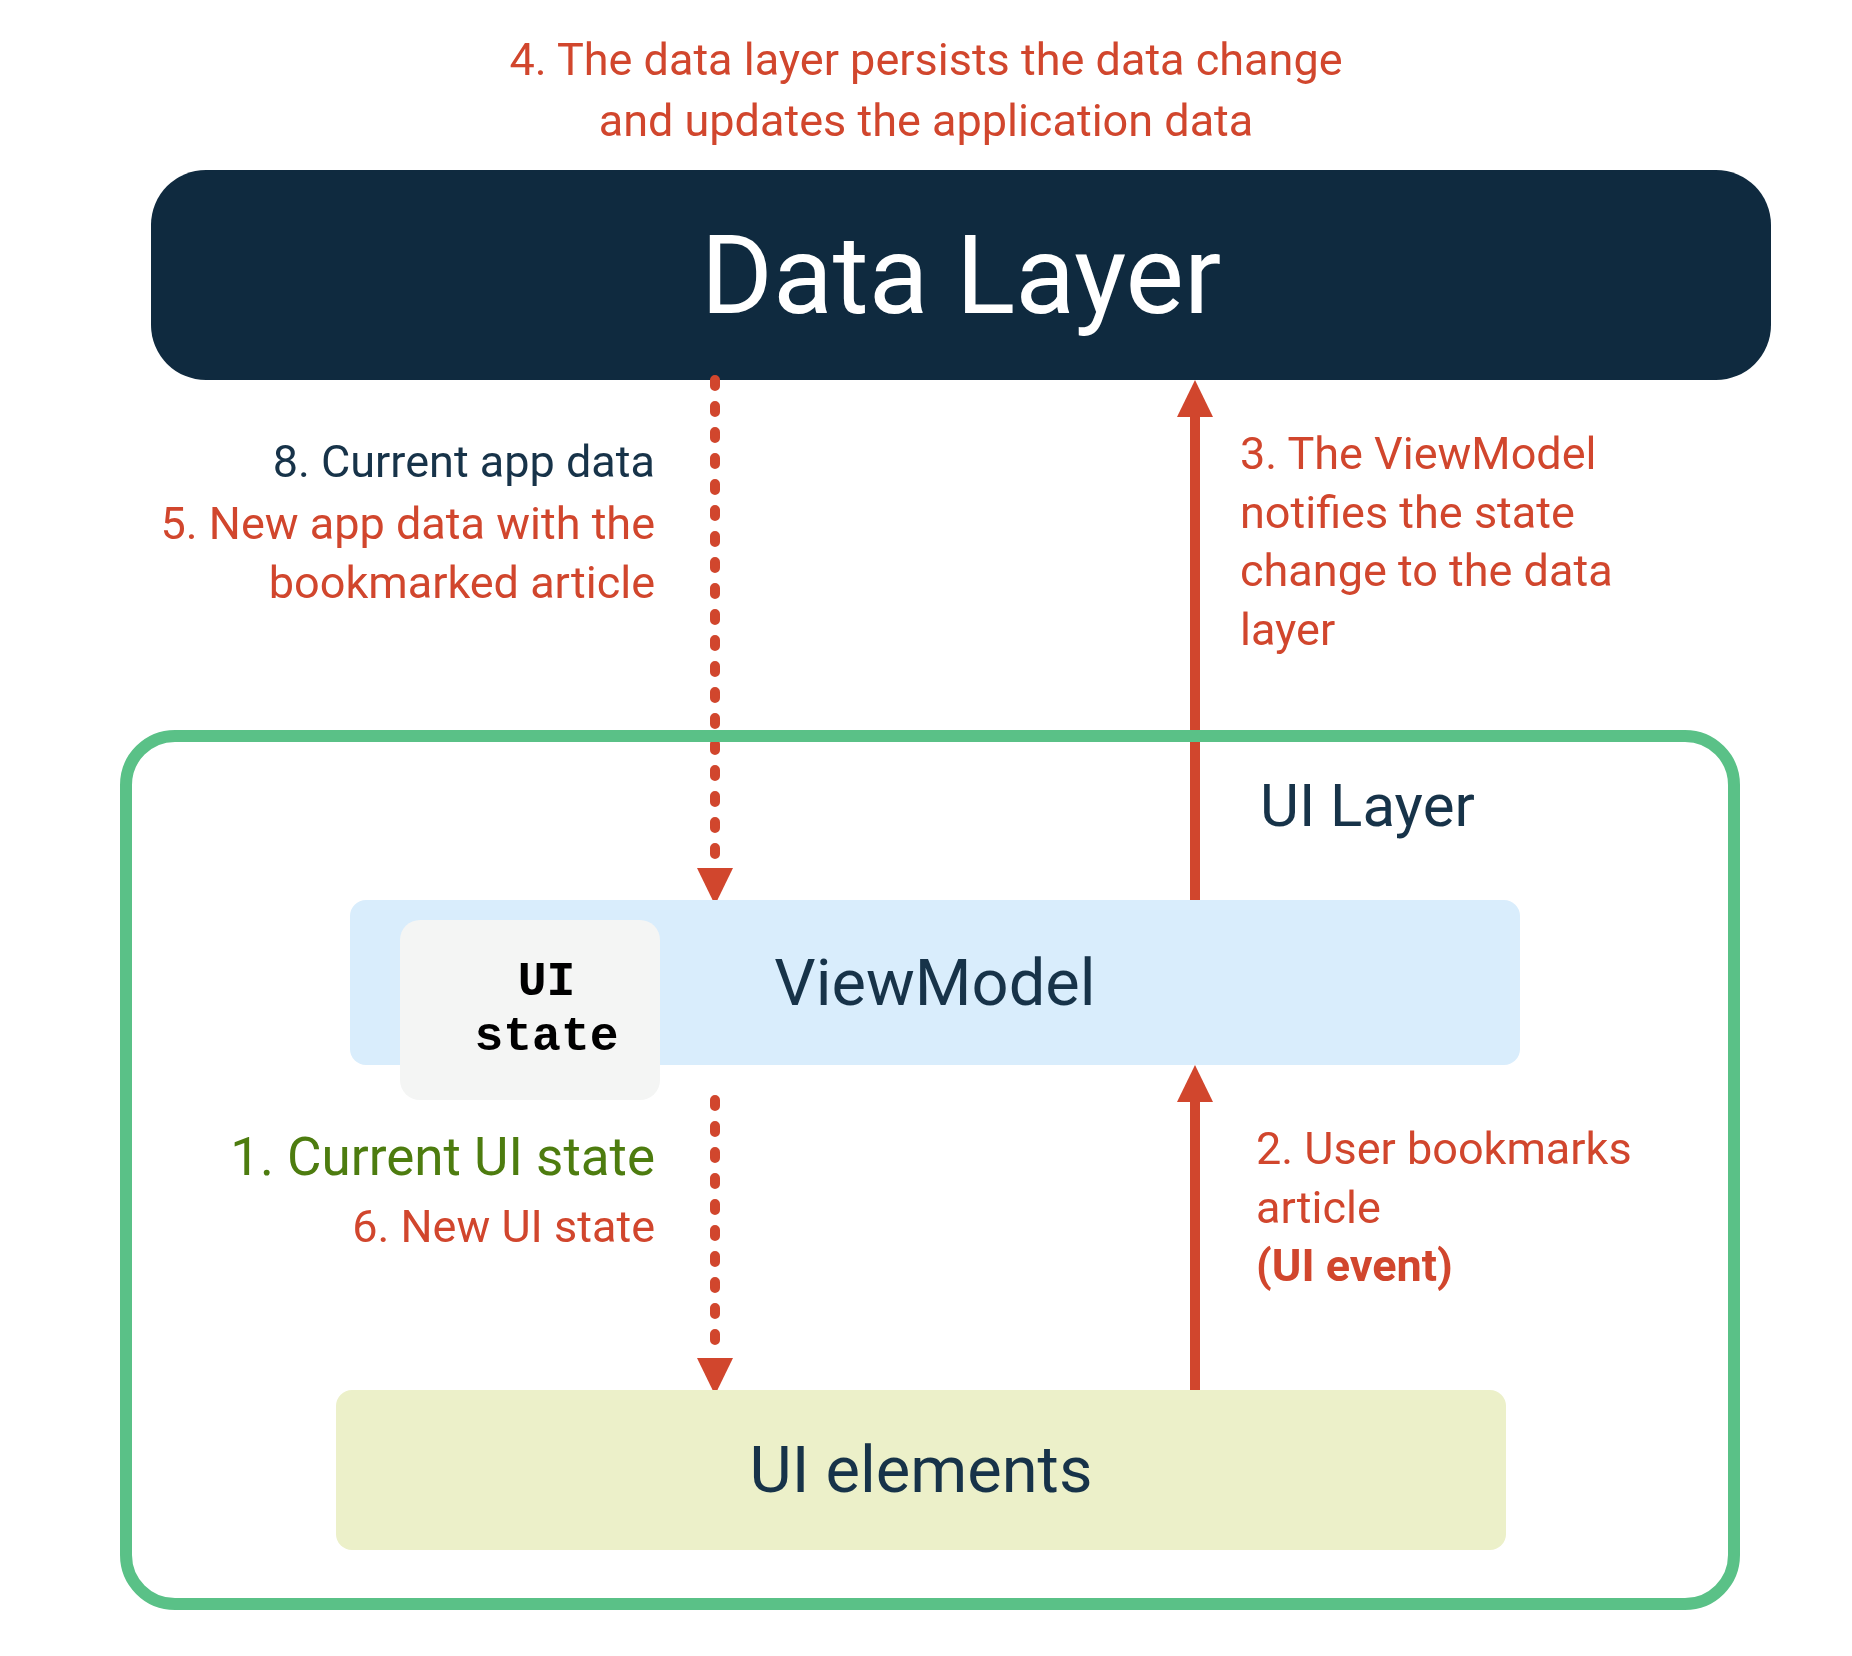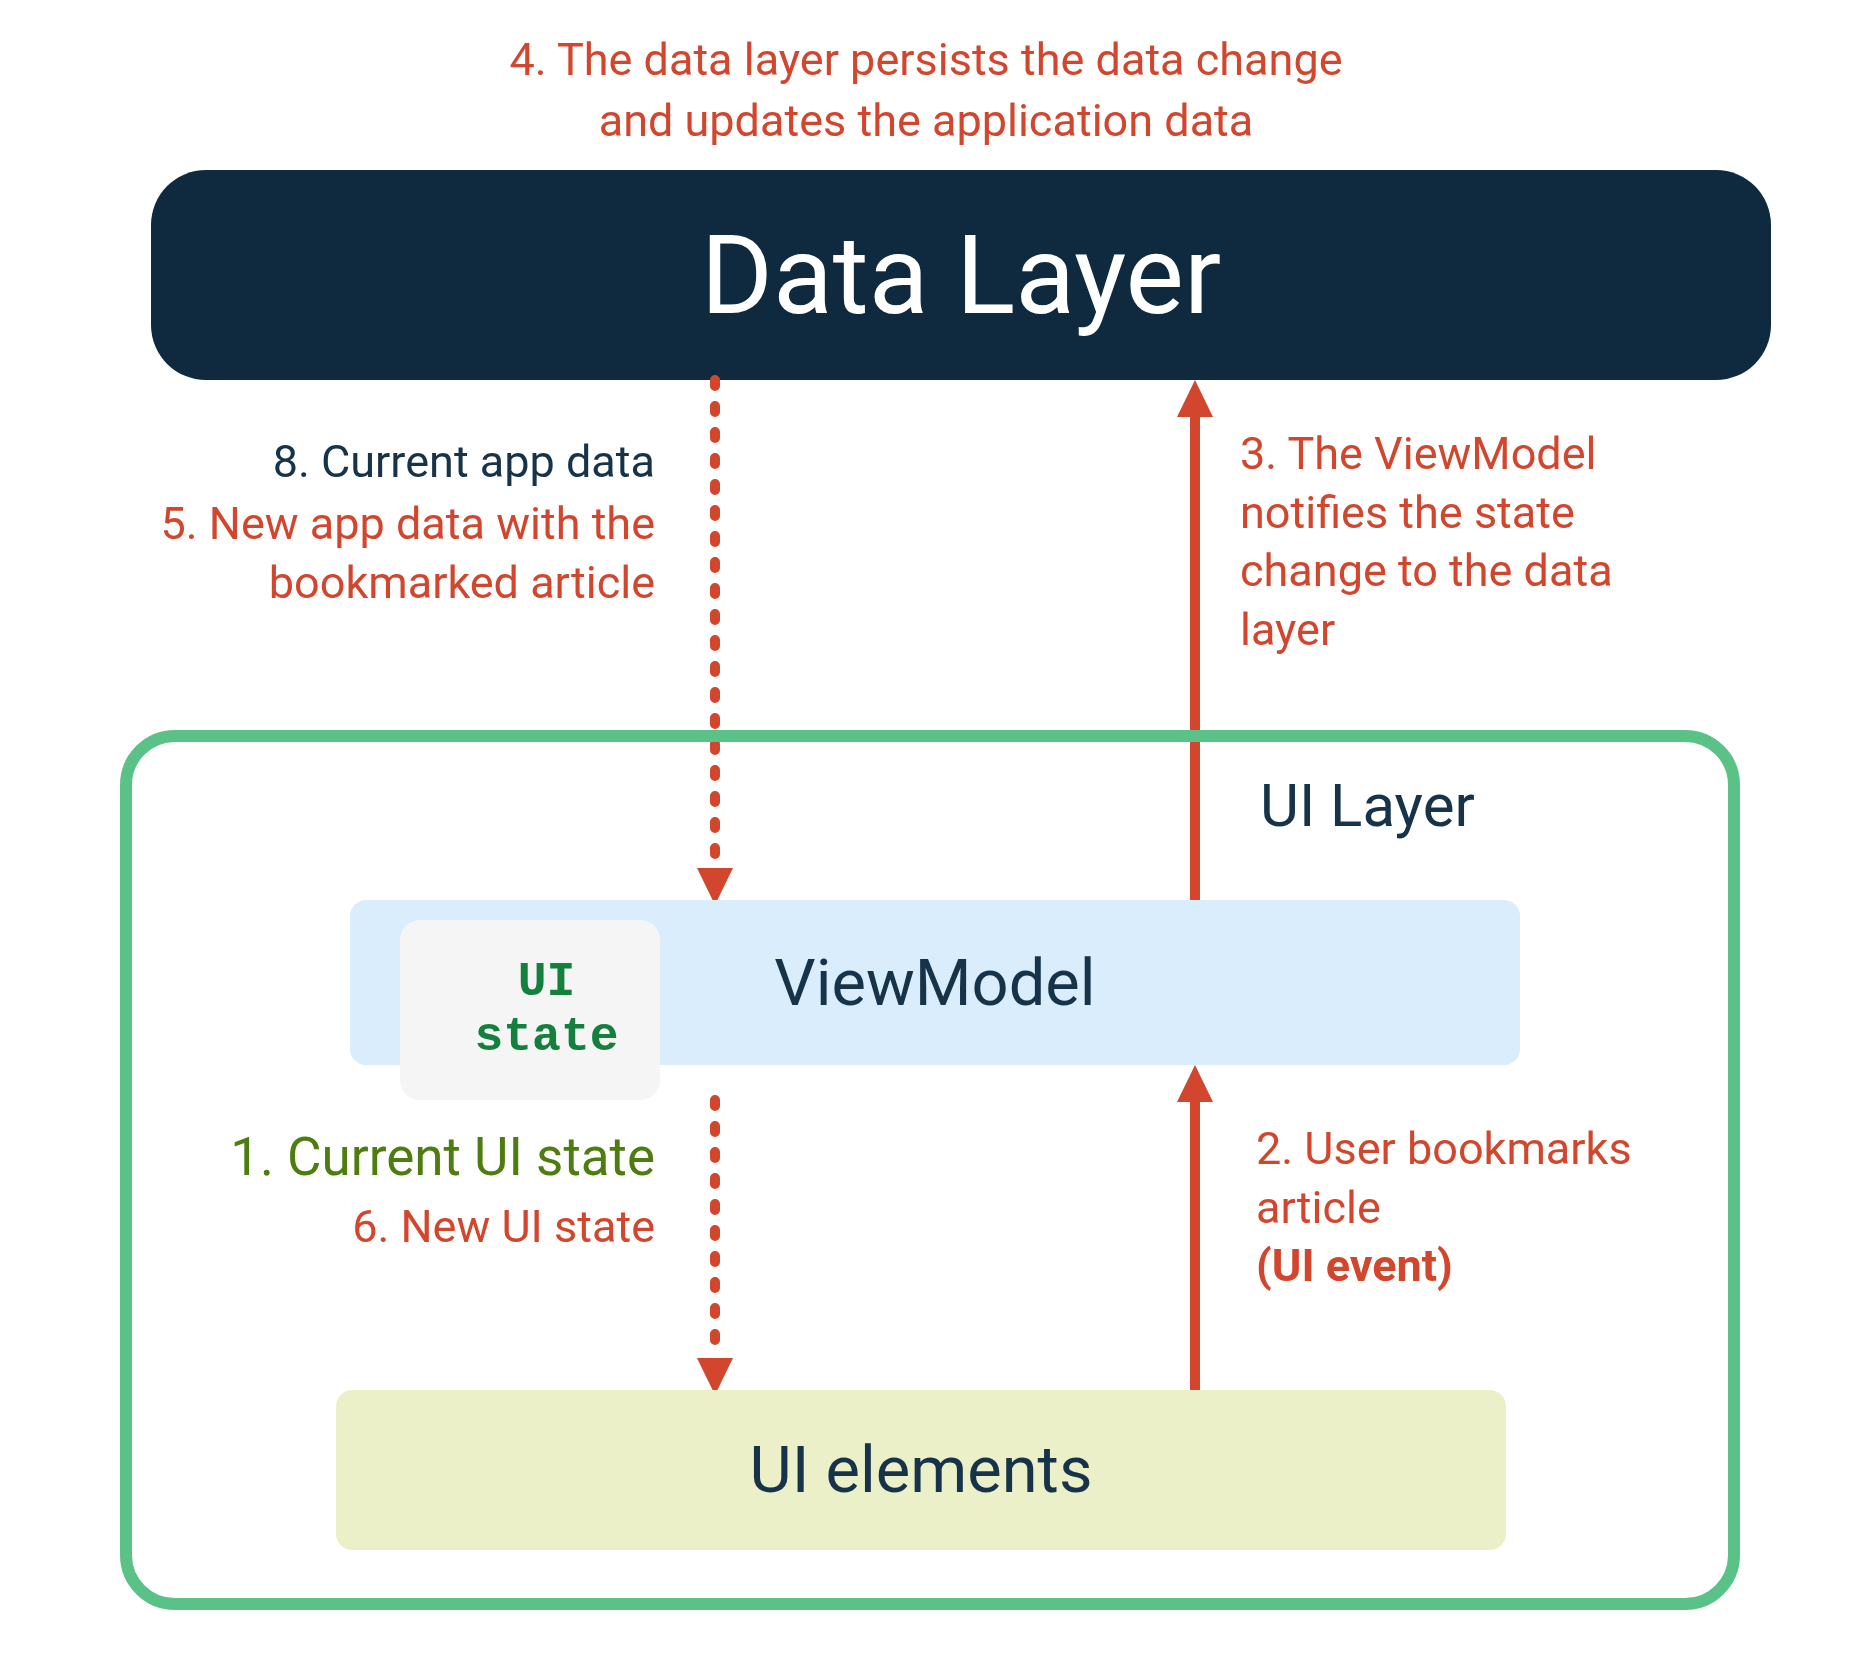--- a/index.html
+++ b/index.html
@@ -55,21 +55,21 @@
     display: flex; align-items: center; justify-content: center;
     color: #173349; font-size: 65px;
   }
 
   
   .ui-state {
     top: 920px; left: 400px; width: 260px; height: 180px;
     background: #f4f5f4;
     border-radius: 20px;
     display: flex; align-items: center; justify-content: center;
-    color: #15803d;
+    color: #000000;
     font-weight: 700;
     font-family: "Courier New", Courier, monospace;
     font-size: 48px;
     line-height: 1.15;
     text-align: center;
     white-space: pre;
     padding-left: 33px;
   }
 
   

